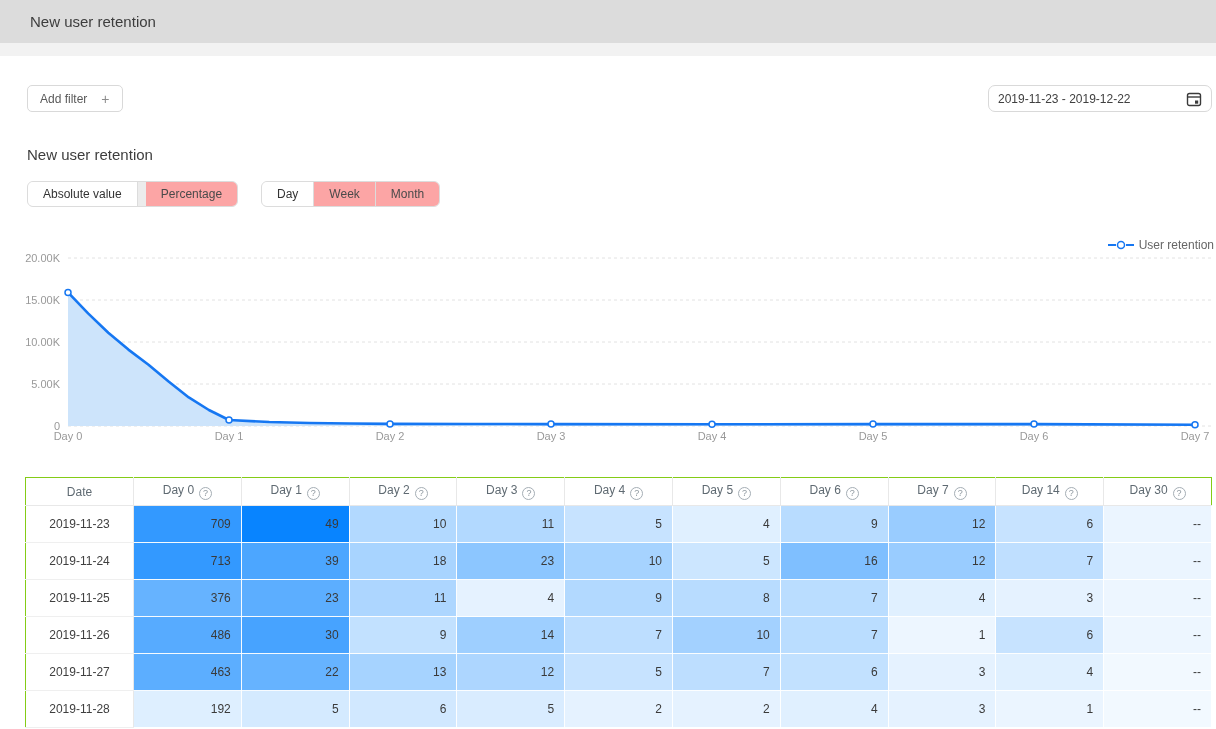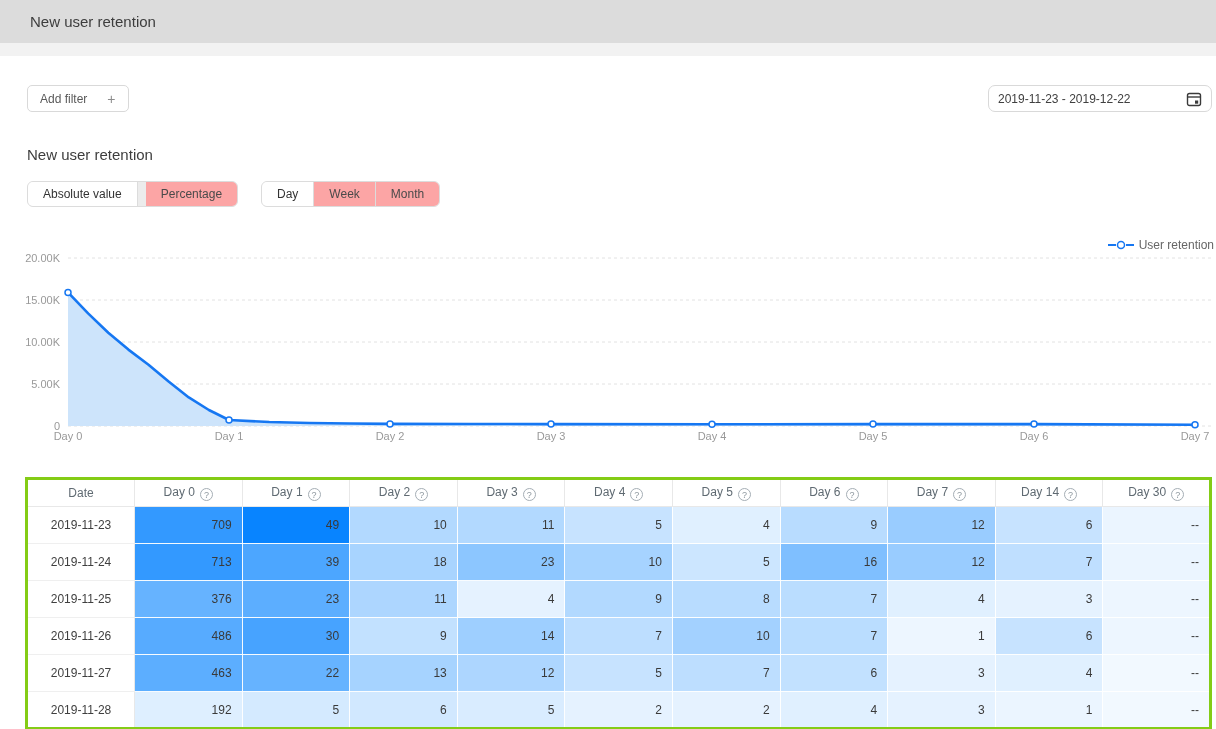--- a/index.html
+++ b/index.html
@@ -6,21 +6,21 @@
   html,body { width:1216px; height:729px; overflow:hidden; background:#fff;
     font-family:"Liberation Sans", sans-serif; }
 
   .topbar { position:absolute; left:0; top:0; width:1216px; height:43px;
     background:#dcdcdc; display:flex; align-items:center; }
   .topbar-title { margin-left:30px; font-size:15px; color:#3d3d3d; }
   .substrip { position:absolute; left:0; top:43px; width:1216px; height:13px; background:#f2f2f2; }
 
   .btn-add-filter { position:absolute; left:27px; top:85px; height:27px; padding:0 12px;
     background:#fff; border:1px solid #d9d9d9; border-radius:5px;
-    display:inline-flex; align-items:center; gap:20px; cursor:pointer; }
+    display:inline-flex; align-items:center; gap:14px; cursor:pointer; }
   .btn-add-filter .lbl { font-size:12px; color:#595959; }
   .btn-add-filter .plus { font-size:14px; color:#8c8c8c; line-height:1; }
 
   .date-picker { position:absolute; left:988px; top:85px; width:224px; height:27px;
     background:#fff; border:1px solid #d9d9d9; border-radius:7px;
     display:flex; align-items:center; justify-content:space-between; padding:0 9px; cursor:pointer; }
   .date-picker .range { font-size:12px; color:#404040; }
 
   .section-title { position:absolute; left:27px; top:146px; font-size:15px; color:#3d3d3d; }
 
@@ -34,21 +34,21 @@
   .seg.active { background:#fff; color:#333; }
 
   .chart-wrap { position:absolute; left:0; top:230px; width:1216px; height:220px; }
   .legend { position:absolute; right:2px; top:8px; display:flex; align-items:center; gap:5px; cursor:pointer; }
   .legend-text { font-size:12px; color:#666; }
   .grid-label { font-size:11px; fill:#999; }
   .x-label { font-size:11px; fill:#999; }
 
   .table-wrap { position:absolute; left:25px; top:477px; width:1187px; }
   table { width:1187px; border-collapse:collapse; table-layout:fixed;
-    border:3px solid #84cc16; }
+    border:1px solid #84cc16; }
   col.c-date { width:108px; }
   th { height:28px; font-weight:normal; font-size:12px; color:#5f6a72;
     border-right:1px solid #e8e8e8; border-bottom:1px solid #e8e8e8; background:#fff;
     text-align:center; vertical-align:middle; }
   th:last-child { border-right:none; }
   .help-icon { display:inline-flex; align-items:center; justify-content:center;
     width:13px; height:13px; border:1px solid #a5aeb5; border-radius:50%;
     font-size:9px; color:#8d979e; margin-left:5px; vertical-align:-2px; cursor:pointer; }
   td { height:37px; font-size:12px; vertical-align:middle; }
   td.date-cell { text-align:center; color:#3f3f3f; background:#fff;

